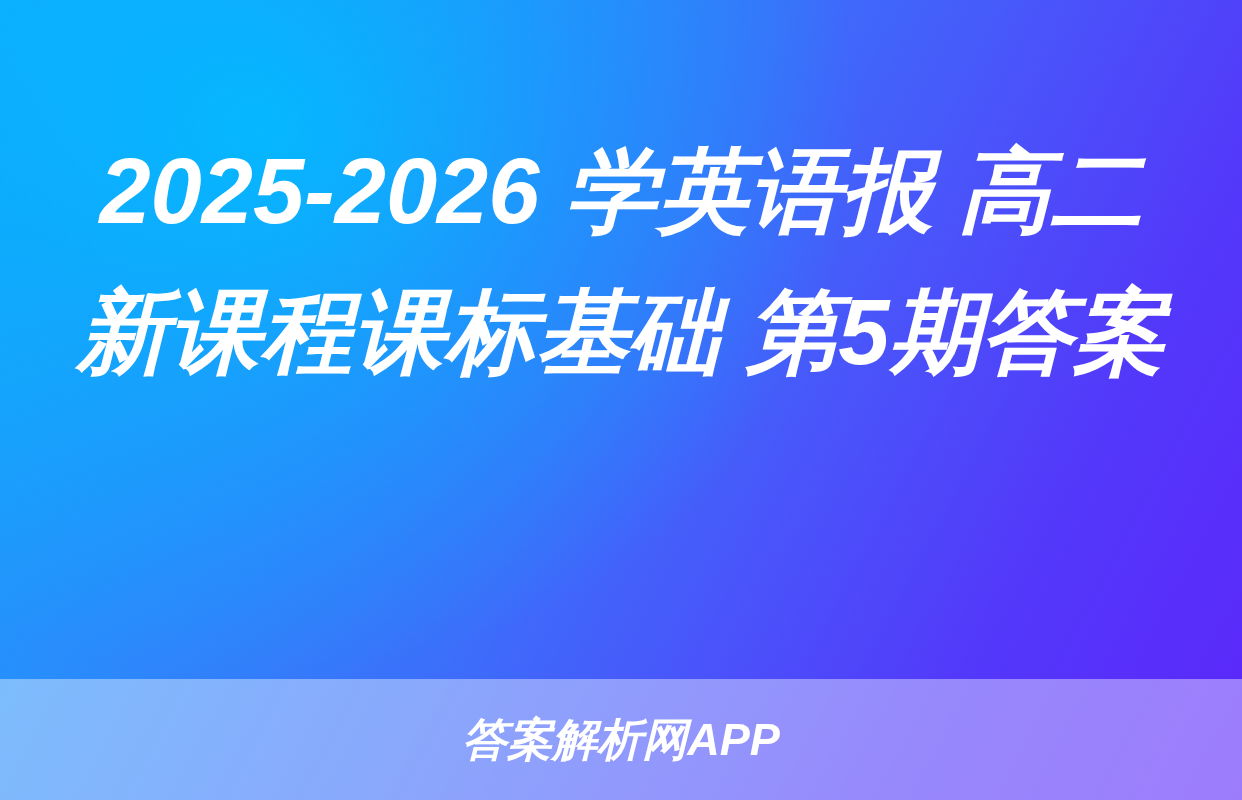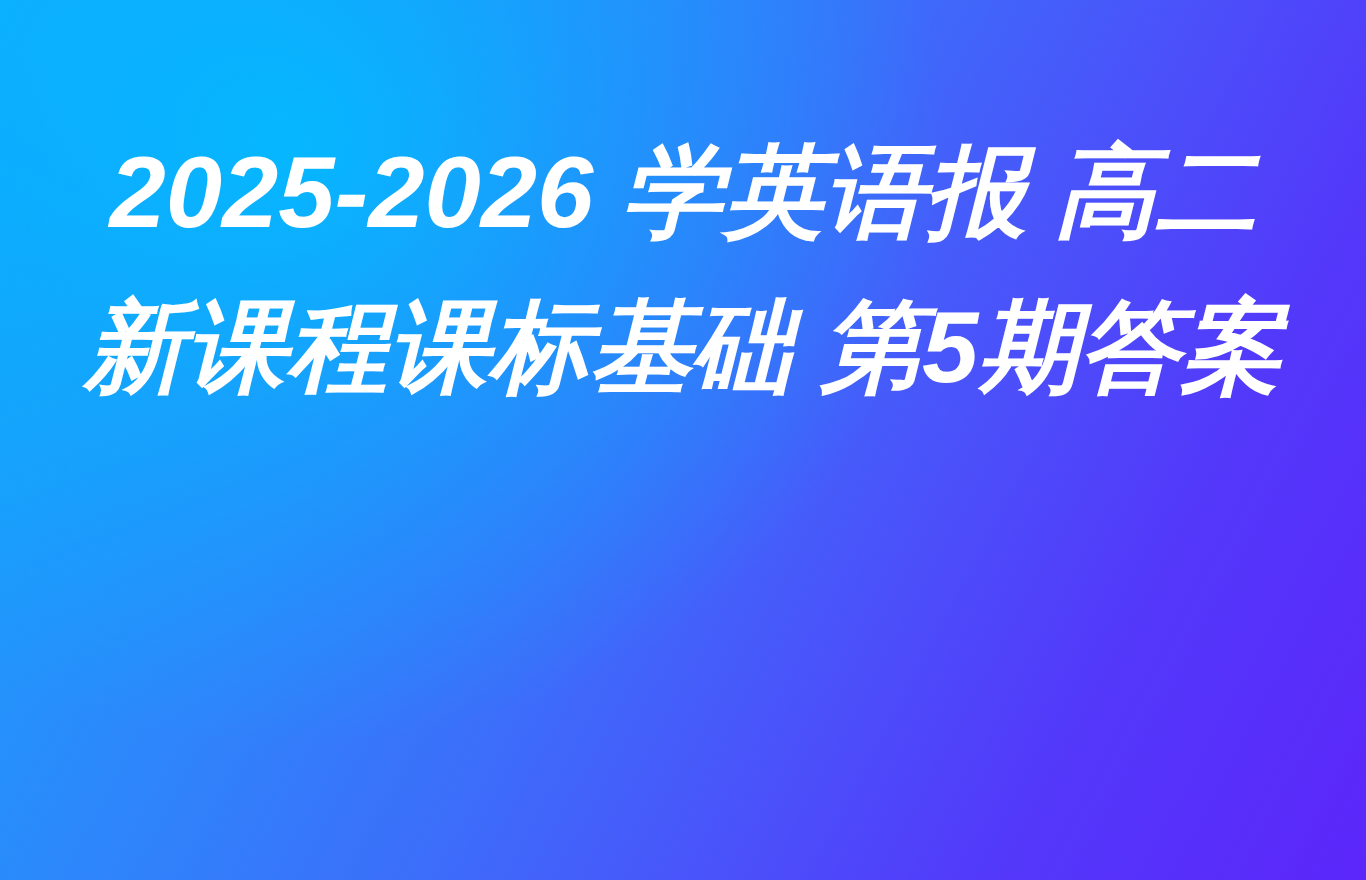--- a/index.html
+++ b/index.html
@@ -41,21 +41,21 @@
     background: radial-gradient(closest-side,
                 rgba(0,190,255,0.85) 0%,
                 rgba(0,185,255,0.45) 45%,
                 rgba(0,180,255,0.0) 100%);
     pointer-events: none;
   }
 
   #title-block {
     position: absolute;
     left: 0;
-    top: 0;
+    top: 16px;
     width: 1242px;
     height: 491px;
     display: flex;
     align-items: center;
     justify-content: center;
     box-sizing: border-box;
     padding: 0 62px;
     z-index: 2;
   }
 
@@ -98,14 +98,17 @@
 </style>
 </head>
 <body>
 
 <div id="poster">
 
   <div id="title-block">
     <h1 id="poster-title">2025-2026 学英语报 高二 新课程课标基础 第5期答案</h1>
   </div>
 
+  <div id="footer-band">
+    <span id="footer-text">答案解析网APP</span>
+  </div>
 
 </div>
 
 </body></html>

